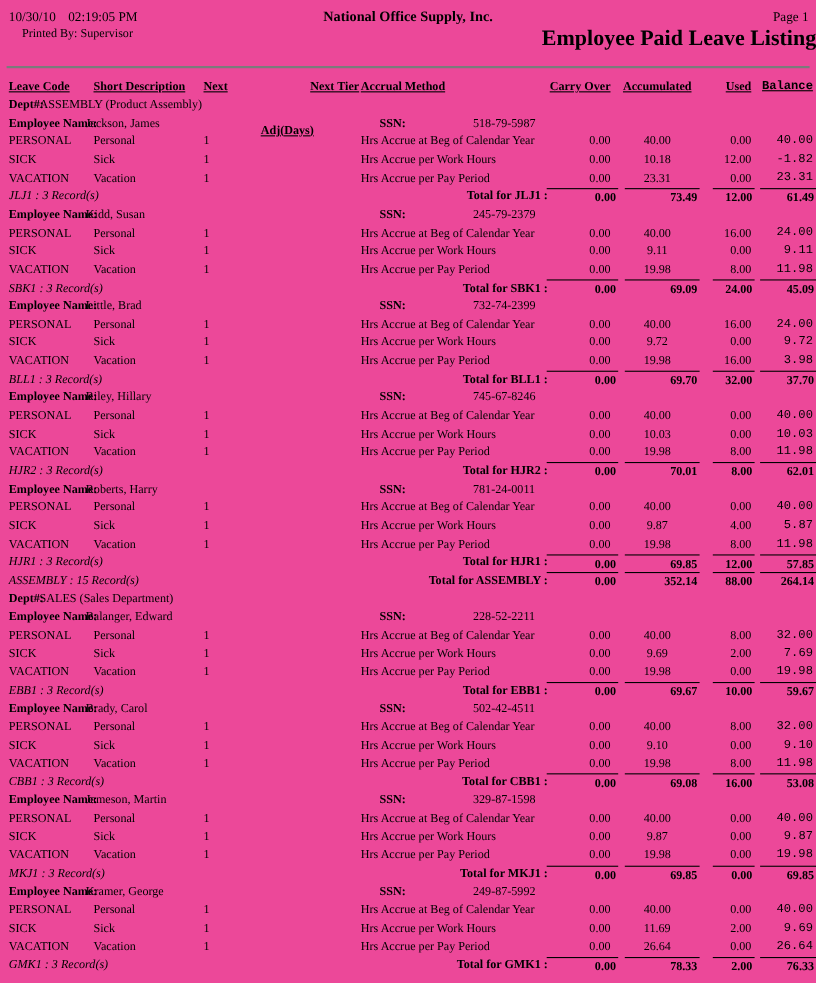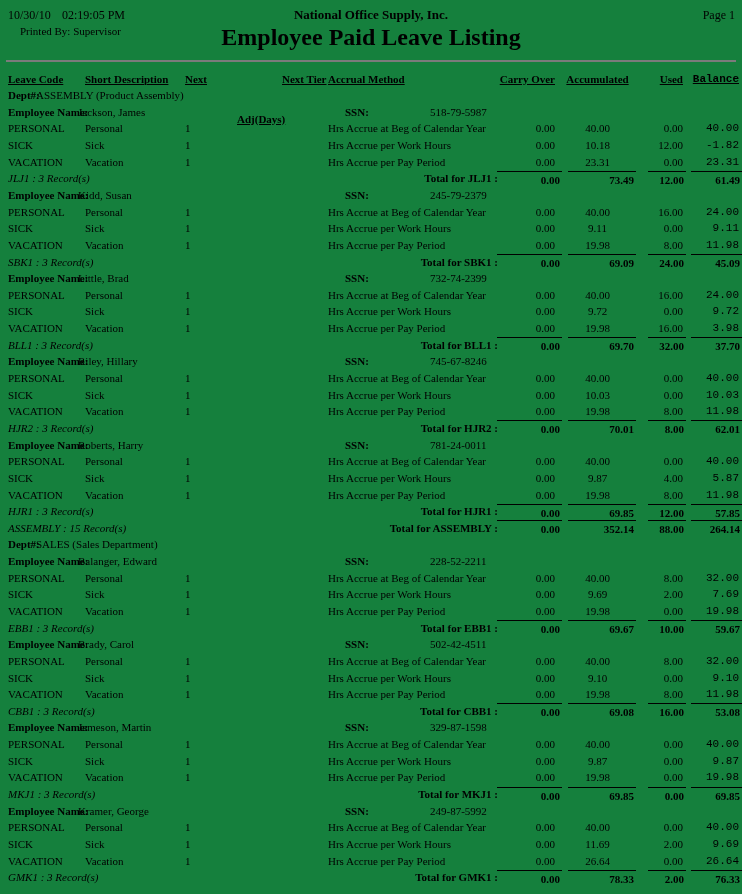--- a/index.html
+++ b/index.html
@@ -1,32 +1,32 @@
 <!DOCTYPE html>
 <html><head>
 <meta charset="utf-8">
 <style>
   html,body{margin:0;padding:0;background:#fff;}
   .page{
     position:relative;
     width:742px;height:894px;
-    background:#15803d;
+    background:#ec4899;
     overflow:hidden;
     font-family:"Liberation Serif", serif;
     font-size:11px;
     color:#000;
   }
   .abs{position:absolute;white-space:nowrap;}
   
   .hdr-date{left:8px;top:8px;font-size:12px;}
   .hdr-time{left:62px;top:8px;font-size:12px;}
   .hdr-company{left:0;right:0;top:7px;text-align:center;font-size:13px;font-weight:bold;}
   .hdr-page{right:7px;top:8px;font-size:12px;}
   .hdr-printedby{left:20px;top:25px;font-size:11px;}
-  .hdr-title{left:0;right:0;top:24px;text-align:center;font-size:24px;font-weight:bold;}
+  .hdr-title{left:0;right:0;top:24px;text-align:right;font-size:20px;font-weight:bold;}
   .hdr-rule{left:6px;right:6px;top:60px;height:2px;background:#7b7b7b;}
   
   #body{position:absolute;left:0;right:0;top:71px;}
   .row{position:relative;height:16.65px;}
   .cell{position:absolute;top:1.5px;white-space:nowrap;}
   .hd{font-weight:bold;text-decoration:underline;}
   
   .hc-code,.dc-code{left:8px;}
   .hc-desc,.dc-desc{left:85px;text-align:right;}
   .hc-tier,.dc-tier{left:185px;}

